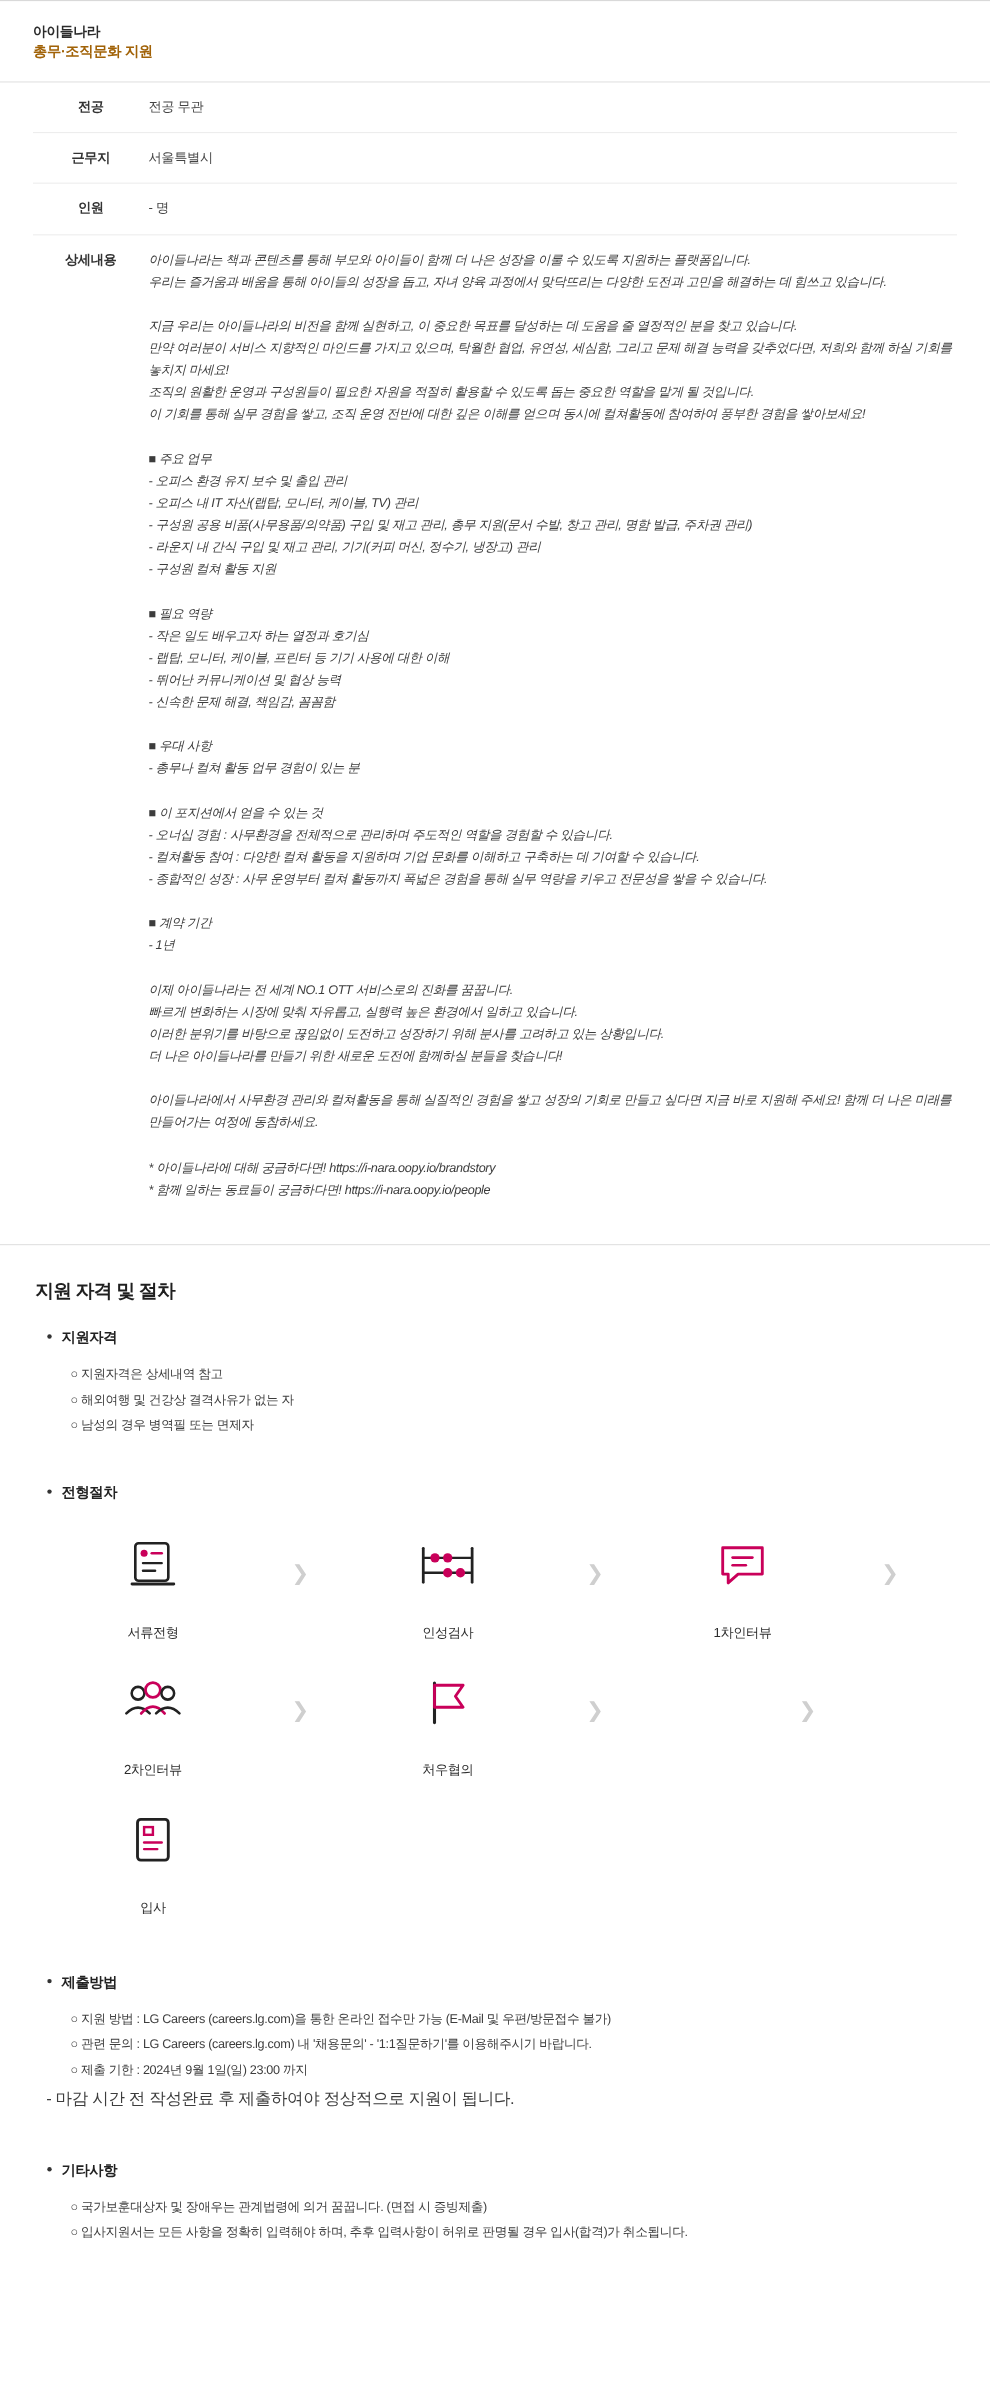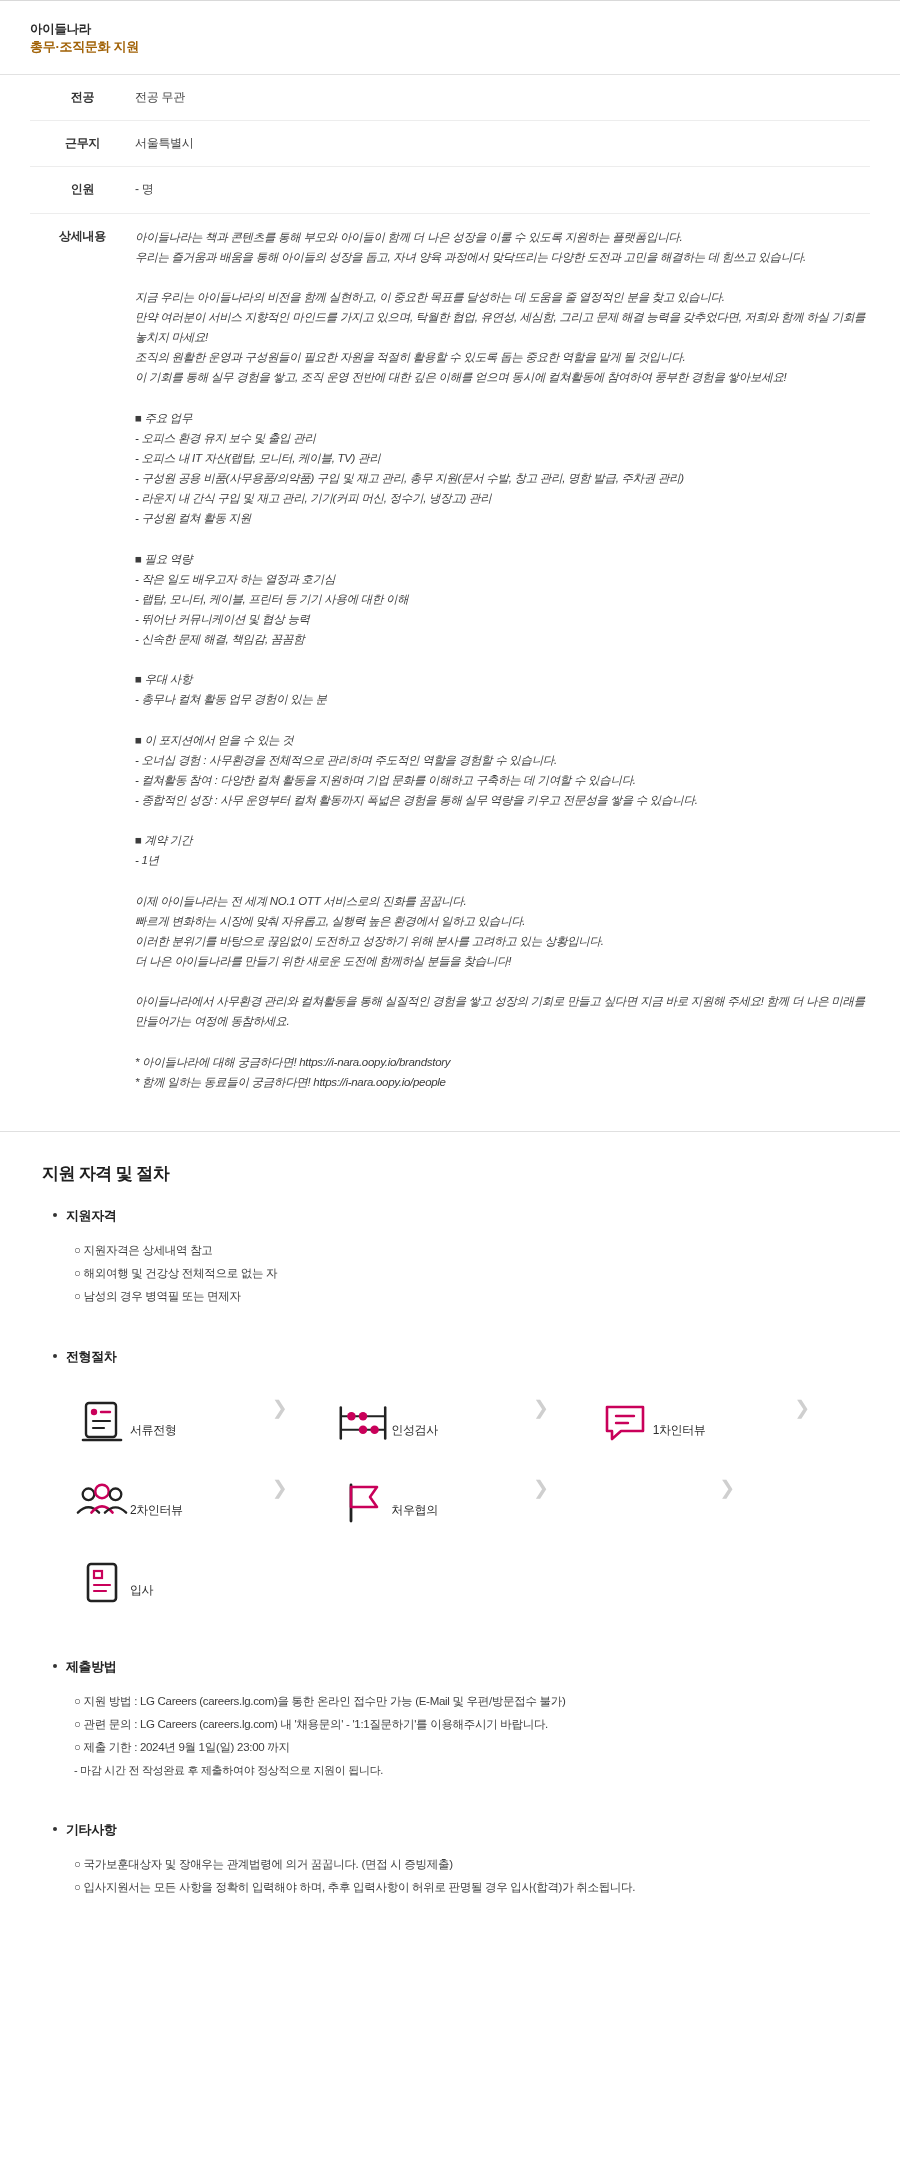--- a/index.html
+++ b/index.html
@@ -76,21 +76,21 @@
     white-space: pre-wrap;
     font-style: italic;
   }
   
   .sep {
     height: 1px;
     background: #e0e0e0;
     margin: 26px 0 0 0;
   }
   
-  .apply-section { padding: 0 42px; }
+  .apply-section { padding: 0 32px; }
   .section-title {
     font-size: 17px;
     font-weight: bold;
     color: #1f1f1f;
     letter-spacing: -0.6px;
     padding: 30px 0 22px 0;
   }
   .block { padding: 0 0 6px 10px; }
   .block-title {
     font-size: 13px;
@@ -114,44 +114,44 @@
     padding: 0;
     list-style: none;
   }
   .bullets li {
     font-size: 11.5px;
     color: #3d3d3d;
     line-height: 2.0;
     letter-spacing: -0.3px;
   }
   .sub-note {
-    font-size: 11px;
+    font-size: 15px;
     color: #3d3d3d;
     line-height: 2.0;
     letter-spacing: -0.3px;
-    margin-left: 22px;
   }
   .block-gap { height: 34px; }
   
   .steps {
     margin: 18px 0 0 22px;
     display: grid;
     grid-template-columns: repeat(3, 1fr);
     row-gap: 6px;
   }
   .step-cell {
     display: flex;
     align-items: center;
   }
   .step {
     width: 150px;
     display: flex;
-    flex-direction: row;
+    flex-direction: column;
     align-items: center;
     padding: 14px 0 10px 0;
+    gap: 12px;
   }
   .step-icon {
     width: 56px; height: 50px;
     display: flex; align-items: center; justify-content: center;
   }
   .step-label {
     margin-top: 16px;
     font-size: 12px;
     color: #2d2d2d;
     letter-spacing: -0.4px;
@@ -248,21 +248,21 @@
   <div class="sep"></div>
 
   <div class="apply-section">
 
     <div class="section-title">지원 자격 및 절차</div>
 
     <div class="block">
       <div class="block-title">지원자격</div>
       <ul class="bullets">
         <li>○ 지원자격은 상세내역 참고</li>
-        <li>○ 해외여행 및 건강상 전체적으로 없는 자</li>
+        <li>○ 해외여행 및 건강상 결격사유가 없는 자</li>
         <li>○ 남성의 경우 병역필 또는 면제자</li>
       </ul>
     </div>
 
     <div class="block-gap"></div>
 
     <div class="block">
       <div class="block-title">전형절차</div>
 
       <div class="steps">

